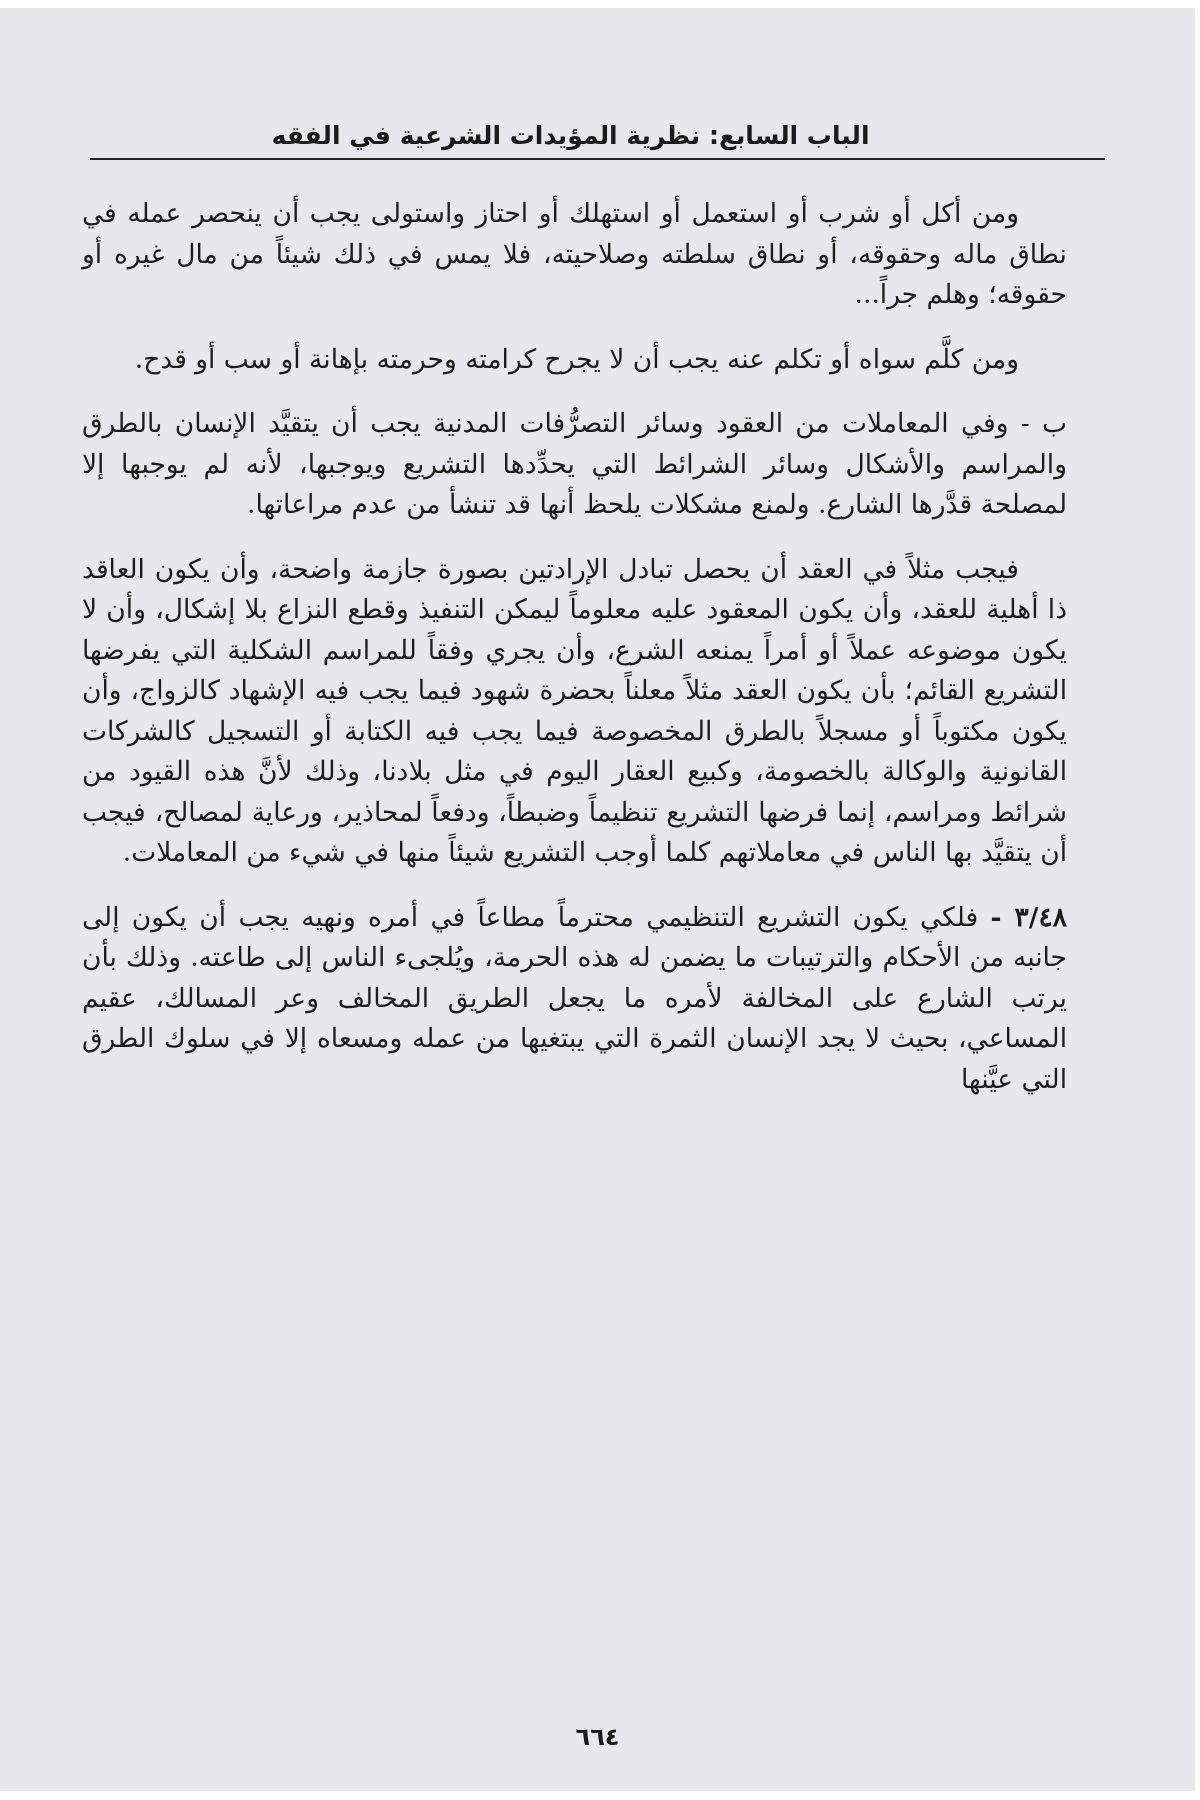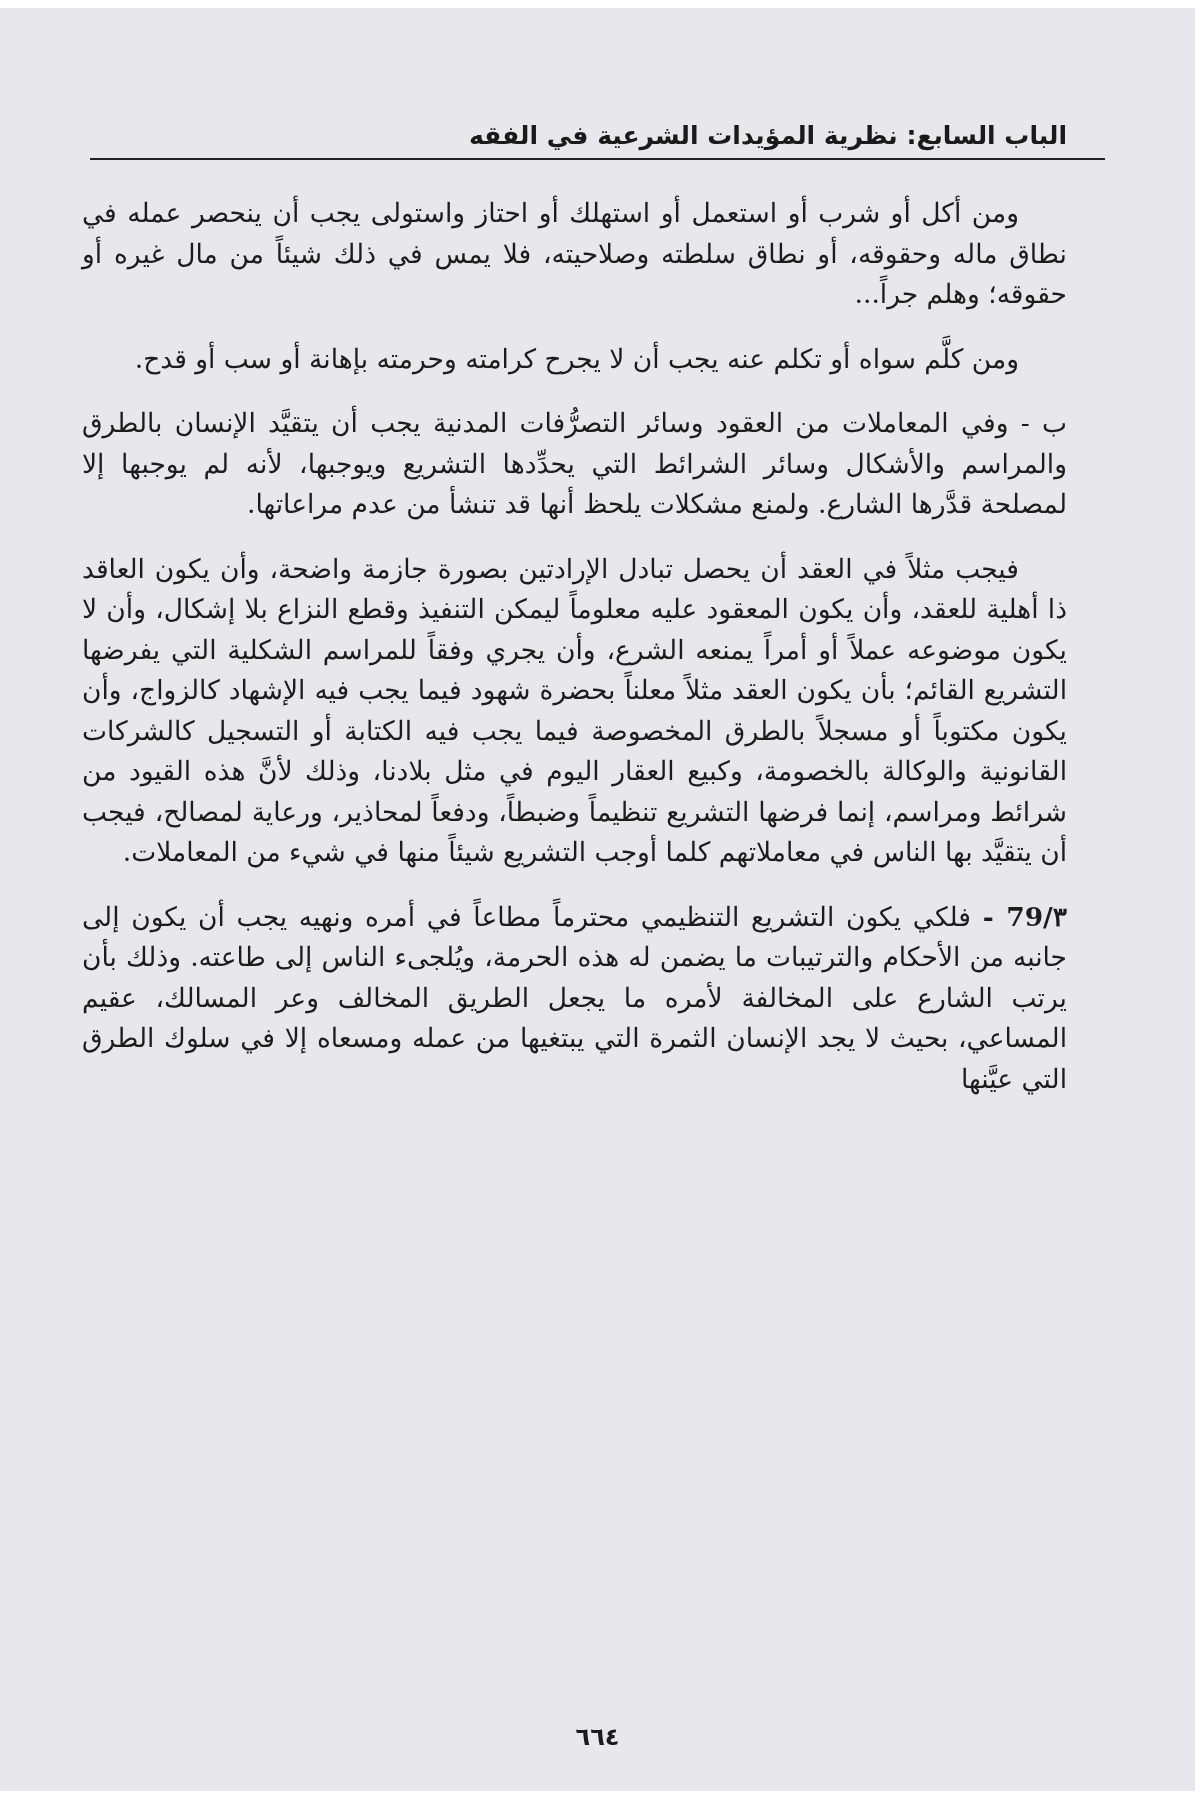--- a/index.html
+++ b/index.html
@@ -13,21 +13,21 @@
       position: absolute;
       left: 0; top: 8px;
       width: 1195px; height: 1783px;
       background: #e8e8ec;
     }
     .running-head {
       position: absolute;
       right: 128px; left: 74px;
       top: 108px;
       direction: rtl;
-      text-align: right;
+      text-align: center;
       font-family: "DejaVu Sans", sans-serif;
       font-weight: bold;
       font-size: 25px;
       color: #1a1a1a;
       line-height: 40px;
     }
     .head-rule {
       position: absolute;
       right: 90px; left: 90px;
       top: 150px;
@@ -79,19 +79,19 @@
       <span>ومن كلَّم سواه أو تكلم عنه يجب أن لا يجرح كرامته وحرمته بإهانة أو سب أو قدح.</span>
     </p>
     <p>
       <span>ب -</span>
       <span>وفي المعاملات من العقود وسائر التصرُّفات المدنية يجب أن يتقيَّد الإنسان بالطرق والمراسم والأشكال وسائر الشرائط التي يحدِّدها التشريع ويوجبها، لأنه لم يوجبها إلا لمصلحة قدَّرها الشارع. ولمنع مشكلات يلحظ أنها قد تنشأ من عدم مراعاتها.</span>
     </p>
     <p class="indent">
       <span>فيجب مثلاً في العقد أن يحصل تبادل الإرادتين بصورة جازمة واضحة، وأن يكون العاقد ذا أهلية للعقد، وأن يكون المعقود عليه معلوماً ليمكن التنفيذ وقطع النزاع بلا إشكال، وأن لا يكون موضوعه عملاً أو أمراً يمنعه الشرع، وأن يجري وفقاً للمراسم الشكلية التي يفرضها التشريع القائم؛ بأن يكون العقد مثلاً معلناً بحضرة شهود فيما يجب فيه الإشهاد كالزواج، وأن يكون مكتوباً أو مسجلاً بالطرق المخصوصة فيما يجب فيه الكتابة أو التسجيل كالشركات القانونية والوكالة بالخصومة، وكبيع العقار اليوم في مثل بلادنا، وذلك لأنَّ هذه القيود من شرائط ومراسم، إنما فرضها التشريع تنظيماً وضبطاً، ودفعاً لمحاذير، ورعاية لمصالح، فيجب أن يتقيَّد بها الناس في معاملاتهم كلما أوجب التشريع شيئاً منها في شيء من المعاملات.</span>
     </p>
     <p>
-      <span class="para-num">٣/79 -</span>
+      <span class="para-num">٣/٤٨ -</span>
       <span>فلكي يكون التشريع التنظيمي محترماً مطاعاً في أمره ونهيه يجب أن يكون إلى جانبه من الأحكام والترتيبات ما يضمن له هذه الحرمة، ويُلجىء الناس إلى طاعته. وذلك بأن يرتب الشارع على المخالفة لأمره ما يجعل الطريق المخالف وعر المسالك، عقيم المساعي، بحيث لا يجد الإنسان الثمرة التي يبتغيها من عمله ومسعاه إلا في سلوك الطرق التي عيَّنها</span>
     </p>
   </div>
 
   <div class="folio">٦٦٤</div>
 </div>
 
 </body></html>

